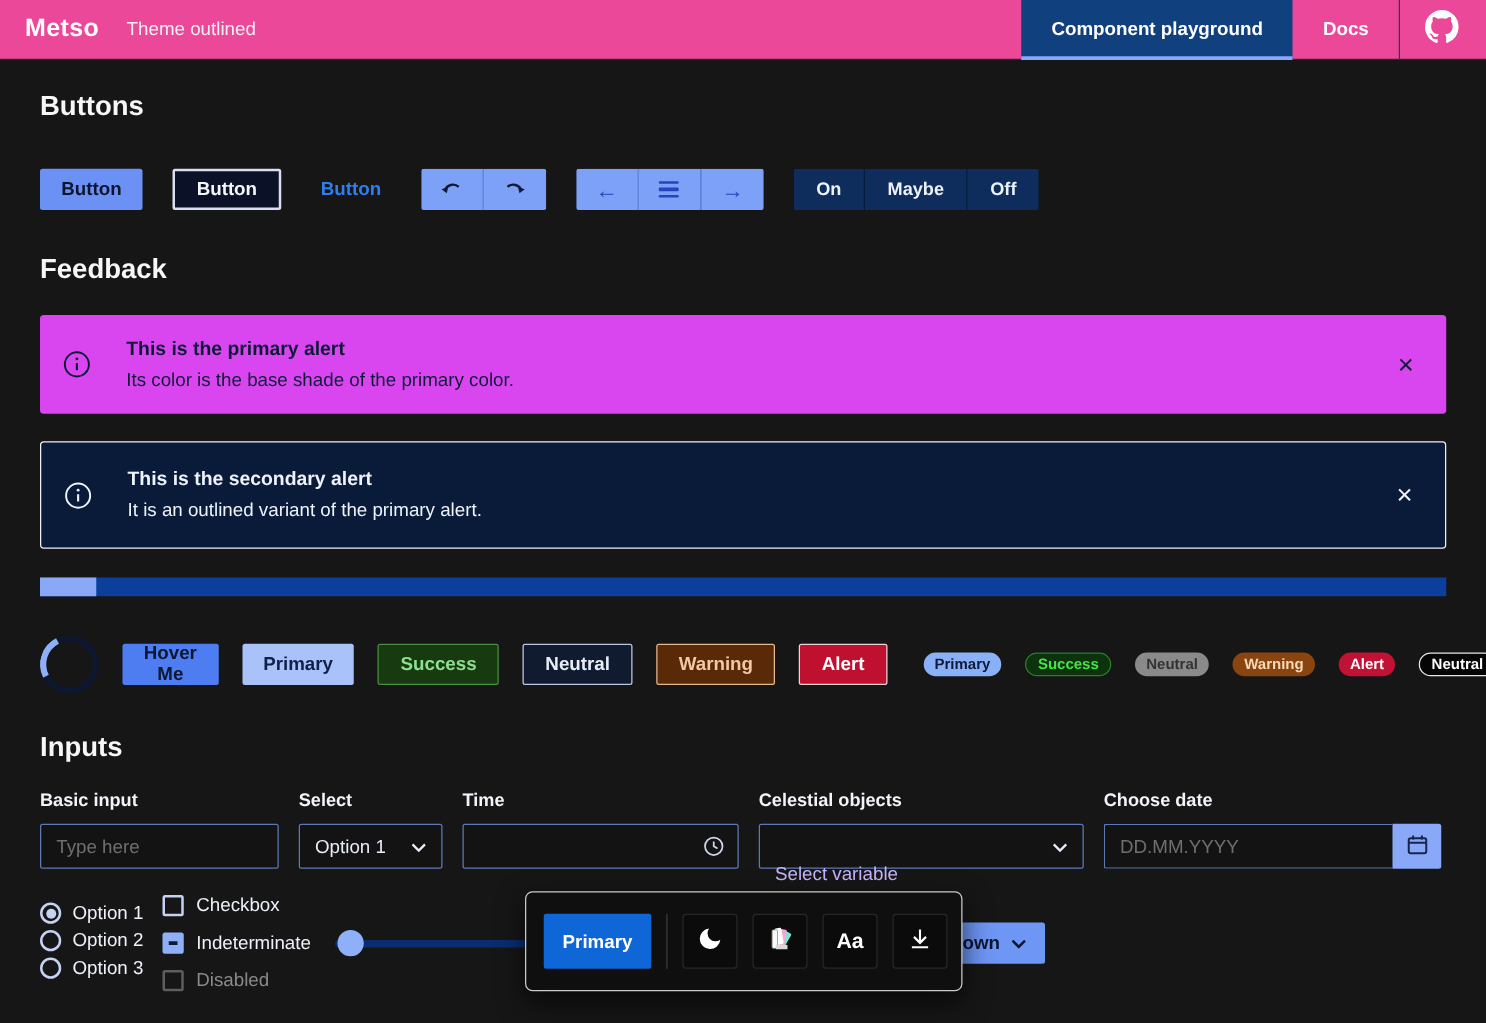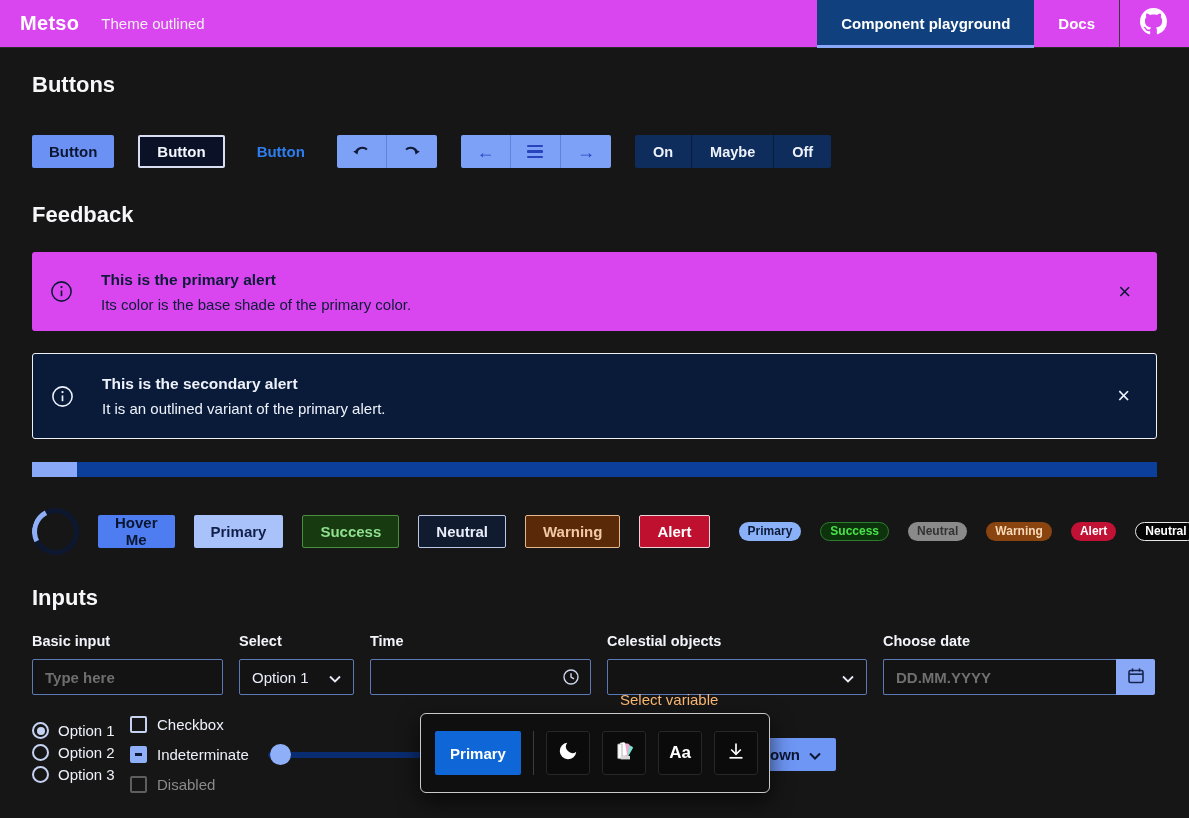--- a/index.html
+++ b/index.html
@@ -1,20 +1,20 @@
 <!DOCTYPE html>
 <html><head>
 <meta charset="utf-8">
 <style>
   * { margin:0; padding:0; box-sizing:border-box; }
   html,body { width:1189px; height:818px; overflow:hidden; }
   body { background:#161616; font-family:"Liberation Sans", sans-serif; color:#ececf2; }
 
   
-  .topbar { height:48px; background:#d946ef; border-bottom:1px solid #2b2b2b;
+  .topbar { height:48px; background:#ec4899; border-bottom:1px solid #2b2b2b;
             display:flex; align-items:center; padding-left:20px; }
   .brand { font-size:20px; font-weight:700; color:#fff; letter-spacing:.3px; cursor:pointer; }
   .subtitle { font-size:15px; color:#f0f0f0; margin-left:22px; }
   .tabs { margin-left:auto; display:flex; align-items:stretch; height:48px; }
   .tab { display:flex; align-items:center; padding:0 24px; font-size:15px; font-weight:600;
          color:#fff; cursor:pointer; }
   .tab--active { background:#10407e; border-bottom:3px solid #8aa8f8; padding-top:3px; }
   .gh-wrap { display:flex; align-items:center; padding:0 22px 0 20px; border-left:1px solid #3a3a3a; cursor:pointer; }
 
   main { padding:0 32px; }
@@ -77,26 +77,26 @@
   .bg-alert   { background:#c11236; color:#ffffff; }
   .bg-neutral-outline { background:#050505; color:#ffffff; border:1px solid #e8e8e8; }
 
   
   .fields-row { margin-top:22px; display:flex; gap:16px; }
   .field label { display:block; font-weight:700; font-size:14.5px; color:#f2f4fa;
                  margin-bottom:8px; height:18px; }
   .control { height:36px; border:1px solid #5d79b5; background:#131313; border-radius:2px;
              display:flex; align-items:center; padding:0 12px; color:#e8ecf8; font-size:15px; }
   input.native { height:36px; width:100%; border:1px solid #5d79b5; background:#131313;
-             border-radius:2px; padding:0 12px; color:#e8ecf8; font-size:15px; font-family:inherit; outline:none;font-weight:bold; }
+             border-radius:2px; padding:0 12px; color:#e8ecf8; font-size:15px; font-family:inherit; outline:none; }
   input.native::placeholder { color:#6f6f6f; }
   .w-basic { width:191px; } .w-select { width:115px; } .w-time { width:221px; }
   .w-celestial { width:260px; } .w-date { width:142px; }
   .select-control { justify-content:space-between; cursor:pointer; }
-  .placeholder-text { color:#fdba74;margin-top:45px; }
+  .placeholder-text { color:#c4b5fd;margin-top:45px; }
   .time-wrap { position:relative; }
   .time-wrap .clock { position:absolute; right:11px; top:9px; pointer-events:none; }
   .date-group { display:flex; }
   .date-group input { border-right:none; border-radius:2px 0 0 2px; }
   .cal-btn { width:46px; height:36px; background:#8aa8f8; border:none; border-radius:0 2px 2px 0;
              display:flex; align-items:center; justify-content:center; cursor:pointer; }
 
   
   .bottom-area { position:relative; margin-top:18px; height:100px; }
   .radio-col { position:absolute; left:0; top:9px; display:flex; flex-direction:column; gap:5px; }

